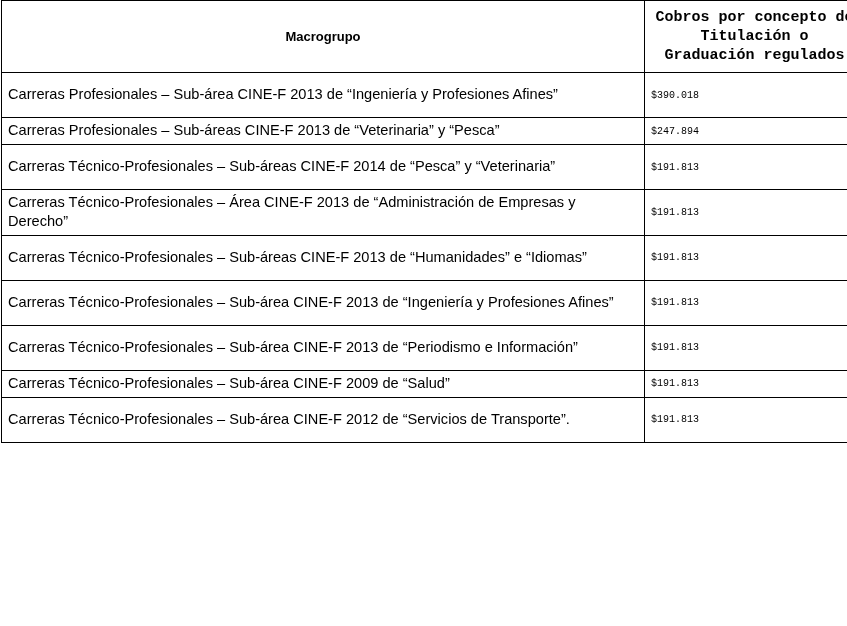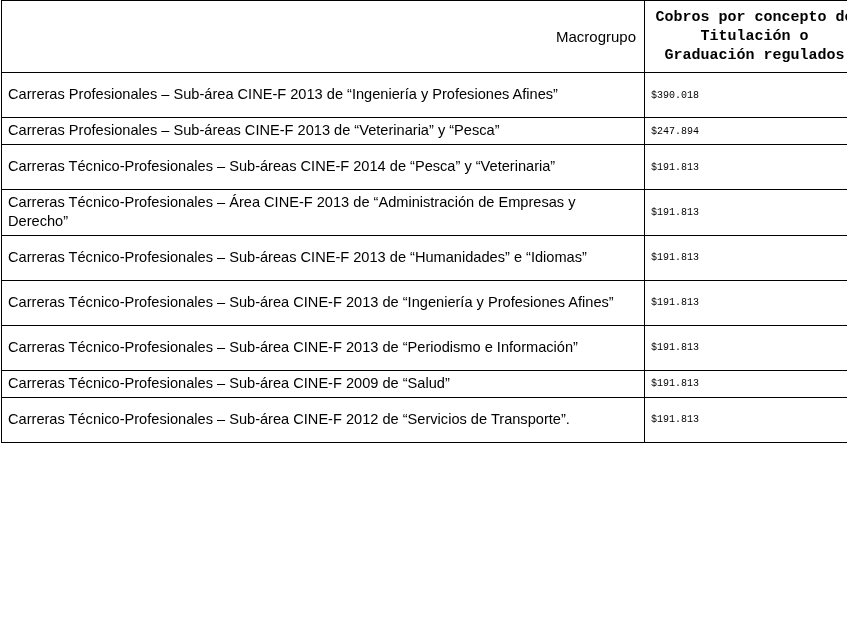--- a/index.html
+++ b/index.html
@@ -30,23 +30,23 @@
     box-sizing: border-box;
   }
   th.col-macro, td.col-macro {
     width: 643px;
   }
   th.col-fee, td.col-fee {
     width: 220px;
     font-family: Liberation Mono, monospace;
   }
   th.col-macro {
-    text-align: right;
-    font-size: 15px;
-    font-weight: normal;
+    text-align: center;
+    font-size: 13px;
+    font-weight: bold;
     padding: 6px 8px;
     height: 72px;
   }
   th.col-fee {
     text-align: center;
     font-size: 15px;
     font-weight: bold;
     padding: 6px 8px;
     line-height: 1.28;
     height: 72px;

